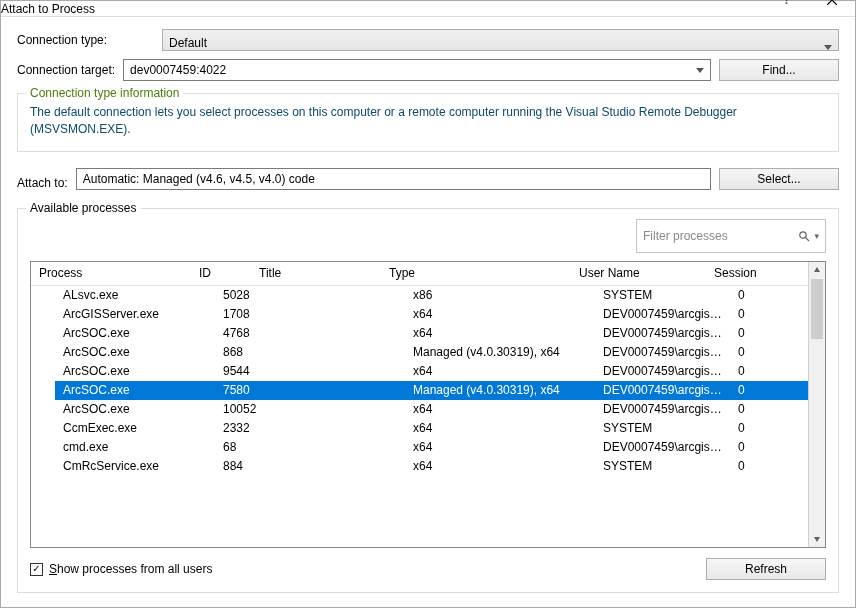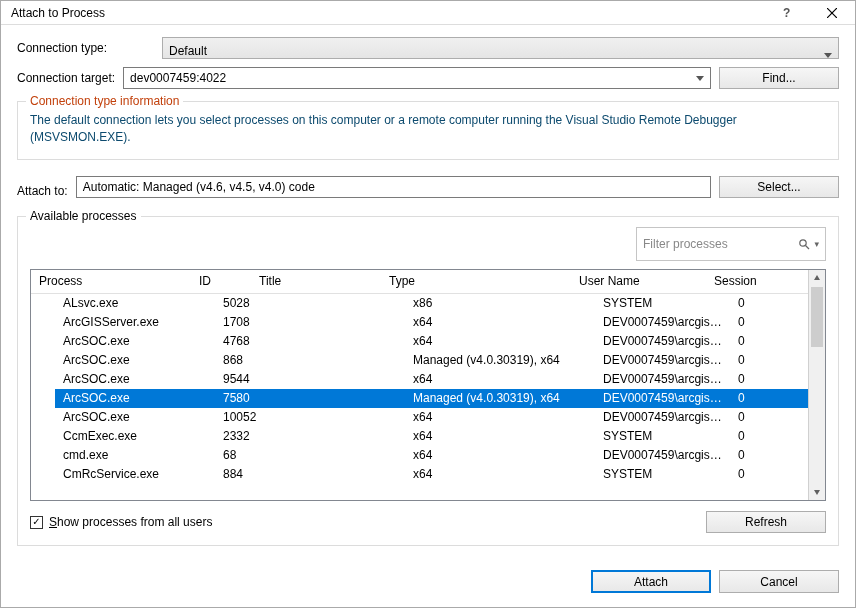--- a/index.html
+++ b/index.html
@@ -1,31 +1,31 @@
 <!DOCTYPE html>
 <html><head>
 <meta charset="utf-8">
 <style>
 * { box-sizing: border-box; font-family: "Segoe UI", Tahoma, sans-serif; font-size: 12px; }
 html, body { margin:0; padding:0; background:#fff; color:#000; }
 .window { width:856px; height:608px; border:1px solid #aaa; display:flex; flex-direction:column; background:#fff; }
-.titlebar { height:24px; display:flex; align-items:center; padding-left:10px; border-bottom:1px solid #ddd; }
+.titlebar { height:16px; display:flex; align-items:flex-end; border-bottom:1px solid #ddd; }
 .titlebar .title { flex:1; font-size:12px; }
 .titlebar .winbtn { width:46px; height:32px; display:flex; align-items:center; justify-content:center; color:#333; }
 .titlebar .winbtn svg { width:10px; height:10px; }
 .body { flex:1; padding:12px 16px 14px 16px; display:flex; flex-direction:column; }
 .row { display:flex; align-items:center; margin-bottom:8px; }
 .row .lbl { width:145px; }
 .select-default { flex:1; height:22px; border:1px solid #adadad; background:linear-gradient(#f0f0f0,#e5e5e5); padding:0 6px; display:flex; align-items:flex-end; justify-content:space-between; }
 .chev { width:0; height:0; border-left:4px solid transparent; border-right:4px solid transparent; border-top:5px solid #555; }
 .target-row { display:flex; align-items:center; margin-bottom:8px; gap:8px; }
 .target-input { flex:1; height:22px; border:1px solid #7a7a7a; display:flex; align-items:center; padding:0 6px; background:#fff; justify-content:space-between; }
 .btn { height:22px; border:1px solid #adadad; background:linear-gradient(#f6f6f6,#e8e8e8); display:flex; align-items:center; justify-content:center; padding:0 10px; min-width:120px; cursor:default; }
 .fieldset { border:1px solid #dcdcdc; padding:10px 12px 12px 12px; margin-top:4px; position:relative; }
-.fieldset .legend { position:absolute; top:-8px; left:8px; background:#fff; padding:0 4px; font-size:12px; color:#c2410c; }
+.fieldset .legend { position:absolute; top:-8px; left:8px; background:#fff; padding:0 4px; font-size:12px; color:#4d7c0f; }
 .info-text { color:#0c4a6e; line-height:1.45; }
 .attach-row { display:flex; align-items:flex-end; margin-top:16px; gap:8px; }
 .attach-box { flex:1; height:22px; border:1px solid #7a7a7a; padding:0 6px; display:flex; align-items:center; background:#fff; }
 .procs { border:1px solid #dcdcdc; margin-top:18px; padding:10px 12px 12px 12px; position:relative; flex:1; display:flex; flex-direction:column; }
 .procs .legend { position:absolute; top:-8px; left:8px; background:#fff; padding:0 4px; }
 .filter-row { display:flex; justify-content:flex-end; margin-bottom:8px; }
 .filter { width:190px; height:22px; border:1px solid #c5c5c5; display:flex; align-items:center; padding:16px 6px; color:#888; justify-content:space-between; }
 .filter .right { display:flex; align-items:center; gap:4px; color:#666; }
 .table-wrap { border:1px solid #828790; flex:1; display:flex; flex-direction:row; overflow:hidden; }
 .table-main { flex:1; display:flex; flex-direction:column; overflow:hidden; }
@@ -239,21 +239,13 @@
           <div class="chkbox">✓</div>
           <span><span class="u">S</span><span>how processes from all users</span></span>
         </div>
         <div class="btn" style="min-width:120px">
             <span>Refresh</span>
           </div>
       </div>
     </div>
   </div>
 
-  <div class="footer">
-    <div class="btn primary">
-        <span>Attach</span>
-      </div>
-    <div class="btn">
-        <span>Cancel</span>
-      </div>
-  </div>
 </div>
 
 </body></html>

